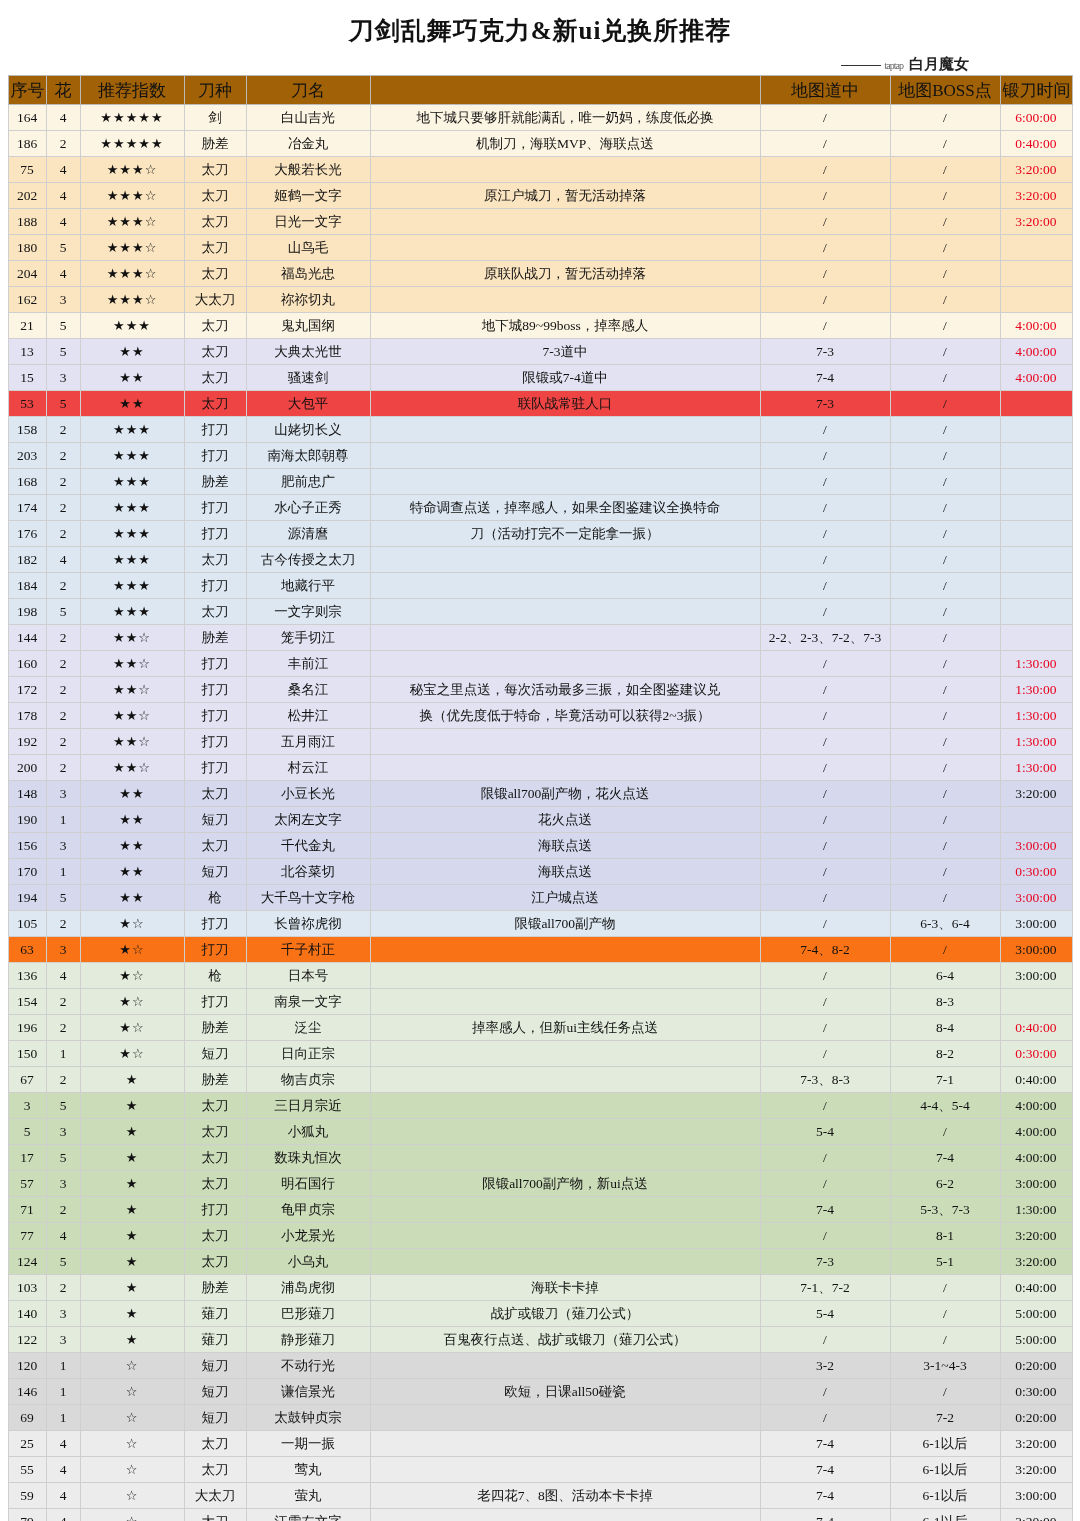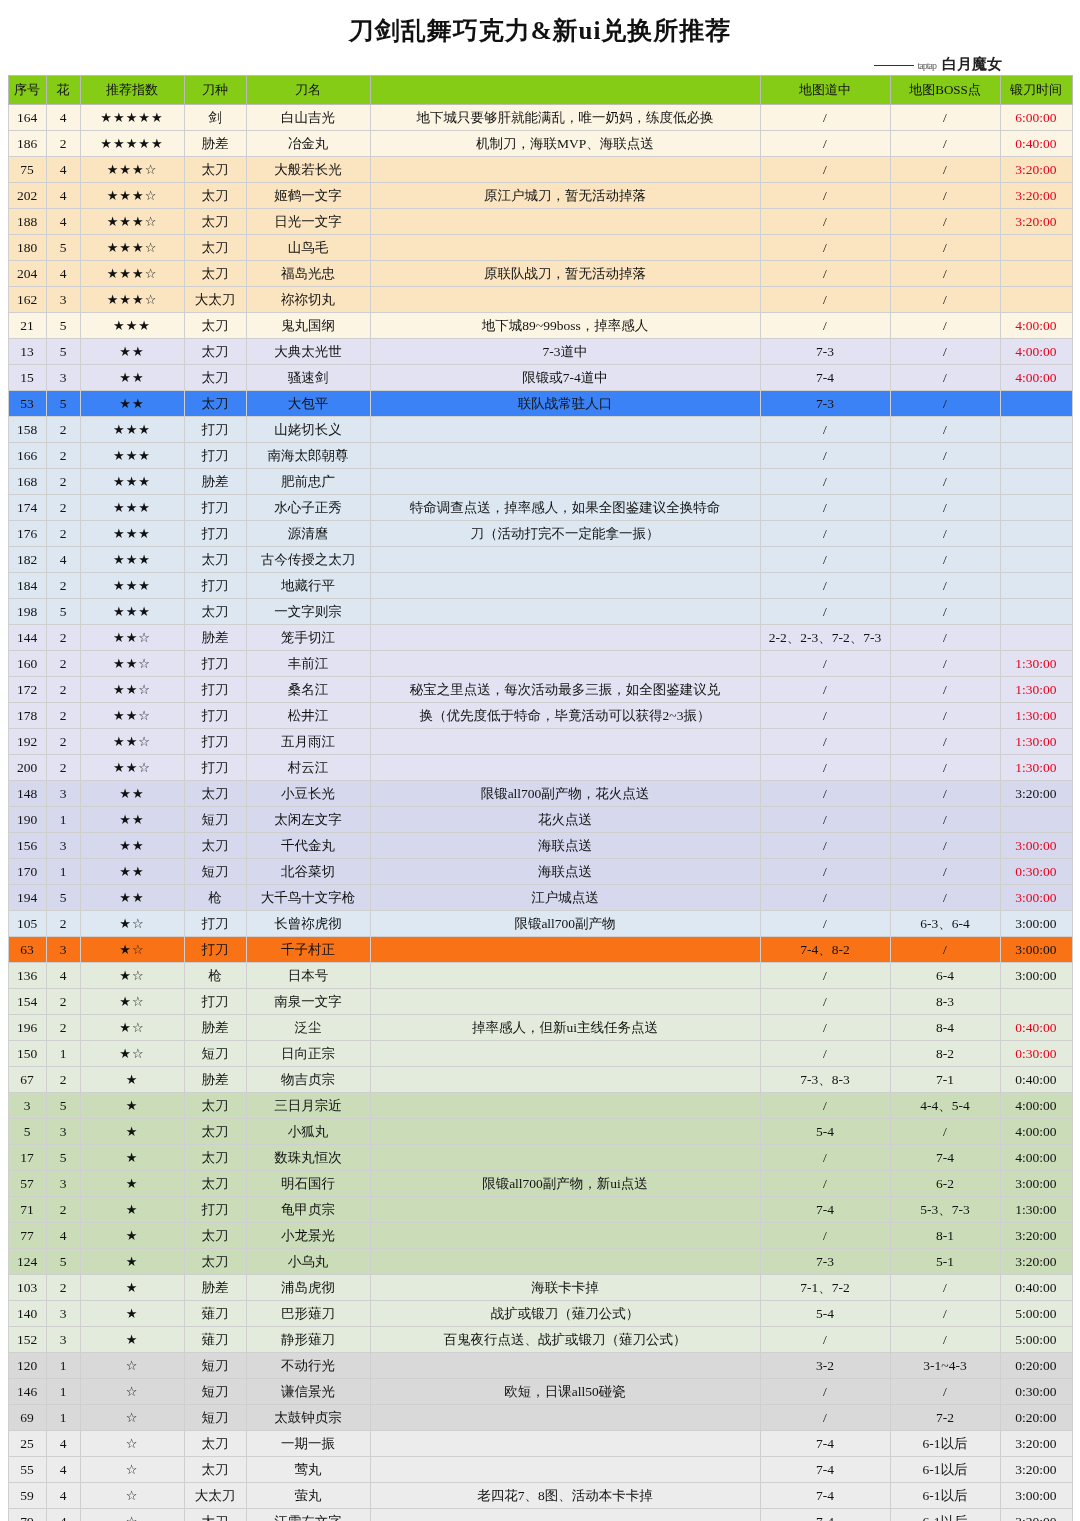--- a/index.html
+++ b/index.html
@@ -12,21 +12,21 @@
   .page{width:1080px;position:relative;}
   .title{
     text-align:center;
     font-size:25px;
     font-weight:700;
     padding:14px 0 6px 0;
     letter-spacing:1px;
   }
   .credit{
     text-align:right;
-    padding-right:78px;
+    padding-right:111px;
     font-size:15px;
     color:#222;
     height:22px;
     line-height:22px;
   }
   .credit .rule{
     display:inline-block;
     width:40px;
     border-top:1px solid #333;
     vertical-align:middle;
@@ -44,23 +44,23 @@
     border:1px solid #cfcfcf;
     font-size:13.5px;
     padding:2px 2px;
     height:21px;
     text-align:center;
     vertical-align:middle;
     overflow:hidden;
     white-space:nowrap;
   }
   thead th{
-    background:#84cc16;
+    background:#a16207;
     font-weight:400;
-    font-size:13px;
+    font-size:17px;
     border:1px solid #bbb;
     height:24px;
   }
   col.c-no{width:38px;}
   col.c-hua{width:34px;}
   col.c-star{width:104px;}
   col.c-type{width:62px;}
   col.c-name{width:124px;}
   col.c-desc{width:390px;}
   col.c-map{width:130px;}
@@ -221,21 +221,21 @@
           <td>15</td>
           <td>3</td>
           <td class="stars">★★</td>
           <td>太刀</td>
           <td>骚速剑</td>
           <td class="desc">限锻或7-4道中</td>
           <td>7-4</td>
           <td>/</td>
           <td class="red">4:00:00</td>
         </tr>
-        <tr style="background: #3b82f6;">
+        <tr style="background: #ef4444;">
           <td>53</td>
           <td>5</td>
           <td class="stars">★★</td>
           <td>太刀</td>
           <td>大包平</td>
           <td class="desc">联队战常驻人口</td>
           <td>7-3</td>
           <td>/</td>
           <td></td>
         </tr>
@@ -244,21 +244,21 @@
           <td>2</td>
           <td class="stars">★★★</td>
           <td>打刀</td>
           <td>山姥切长义</td>
           <td class="desc"></td>
           <td>/</td>
           <td>/</td>
           <td></td>
         </tr>
         <tr style="background: rgb(220, 231, 242);">
-          <td>166</td>
+          <td>203</td>
           <td>2</td>
           <td class="stars">★★★</td>
           <td>打刀</td>
           <td>南海太郎朝尊</td>
           <td class="desc"></td>
           <td>/</td>
           <td>/</td>
           <td></td>
         </tr>
         <tr style="background: rgb(220, 231, 242);">
@@ -618,21 +618,21 @@
           <td>3</td>
           <td class="stars">★</td>
           <td>薙刀</td>
           <td>巴形薙刀</td>
           <td class="desc">战扩或锻刀（薙刀公式）</td>
           <td>5-4</td>
           <td>/</td>
           <td>5:00:00</td>
         </tr>
         <tr style="background: rgb(227, 236, 220);">
-          <td>152</td>
+          <td>122</td>
           <td>3</td>
           <td class="stars">★</td>
           <td>薙刀</td>
           <td>静形薙刀</td>
           <td class="desc">百鬼夜行点送、战扩或锻刀（薙刀公式）</td>
           <td>/</td>
           <td>/</td>
           <td>5:00:00</td>
         </tr>
         <tr style="background: rgb(217, 217, 217);">

